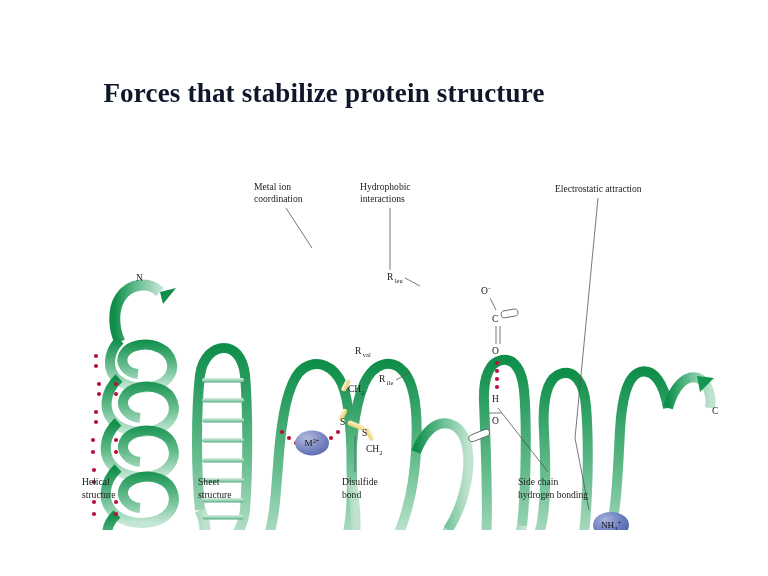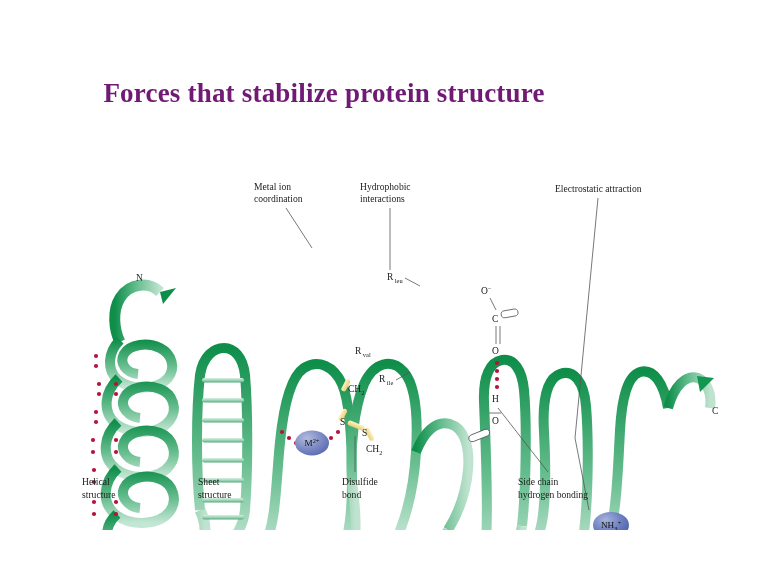--- a/index.html
+++ b/index.html
@@ -17,21 +17,21 @@
   }
   #slide-title {
     position: absolute;
     left: 0;
     top: 78px;
     width: 648px;
     text-align: center;
     font-family: "Liberation Serif", "DejaVu Serif", serif;
     font-weight: bold;
     font-size: 27px;
-    color: #701a75;
+    color: #0f172a;
     letter-spacing: 0.2px;
   }
   #figure {
     position: absolute;
     left: 0;
     top: 170px;
     width: 768px;
     height: 360px;
   }
   svg { display: block; }

